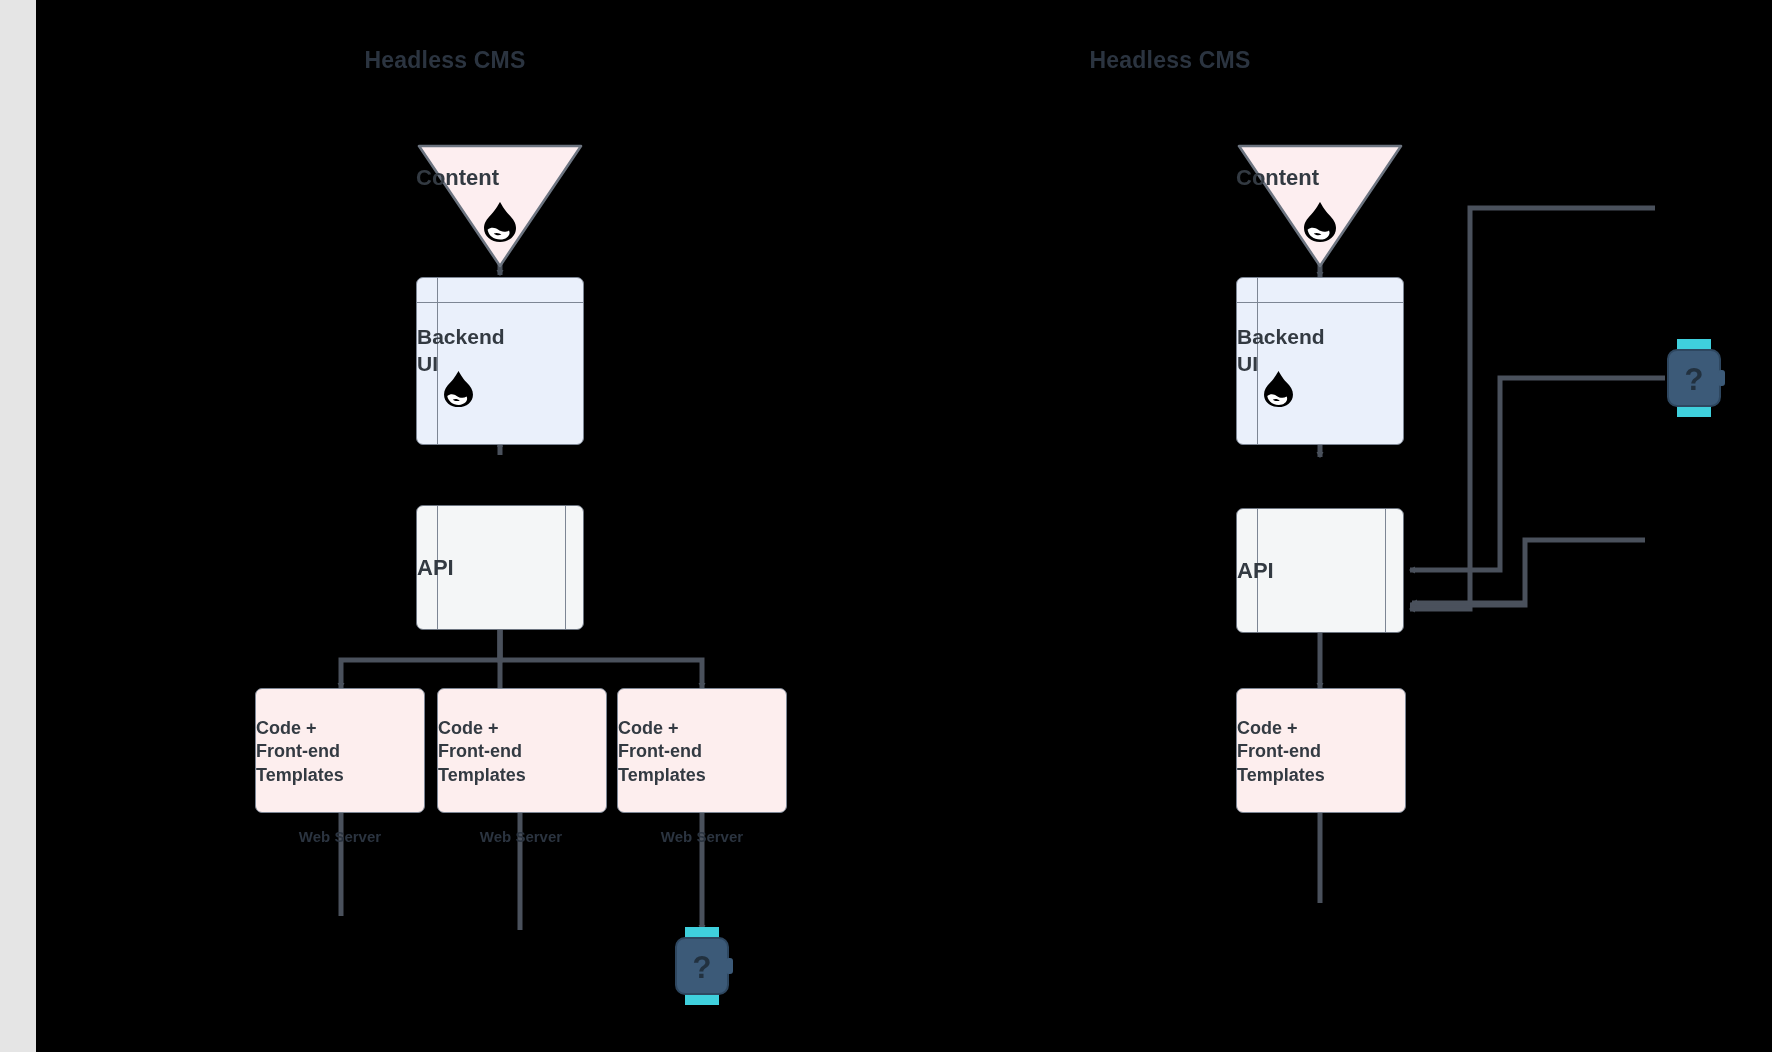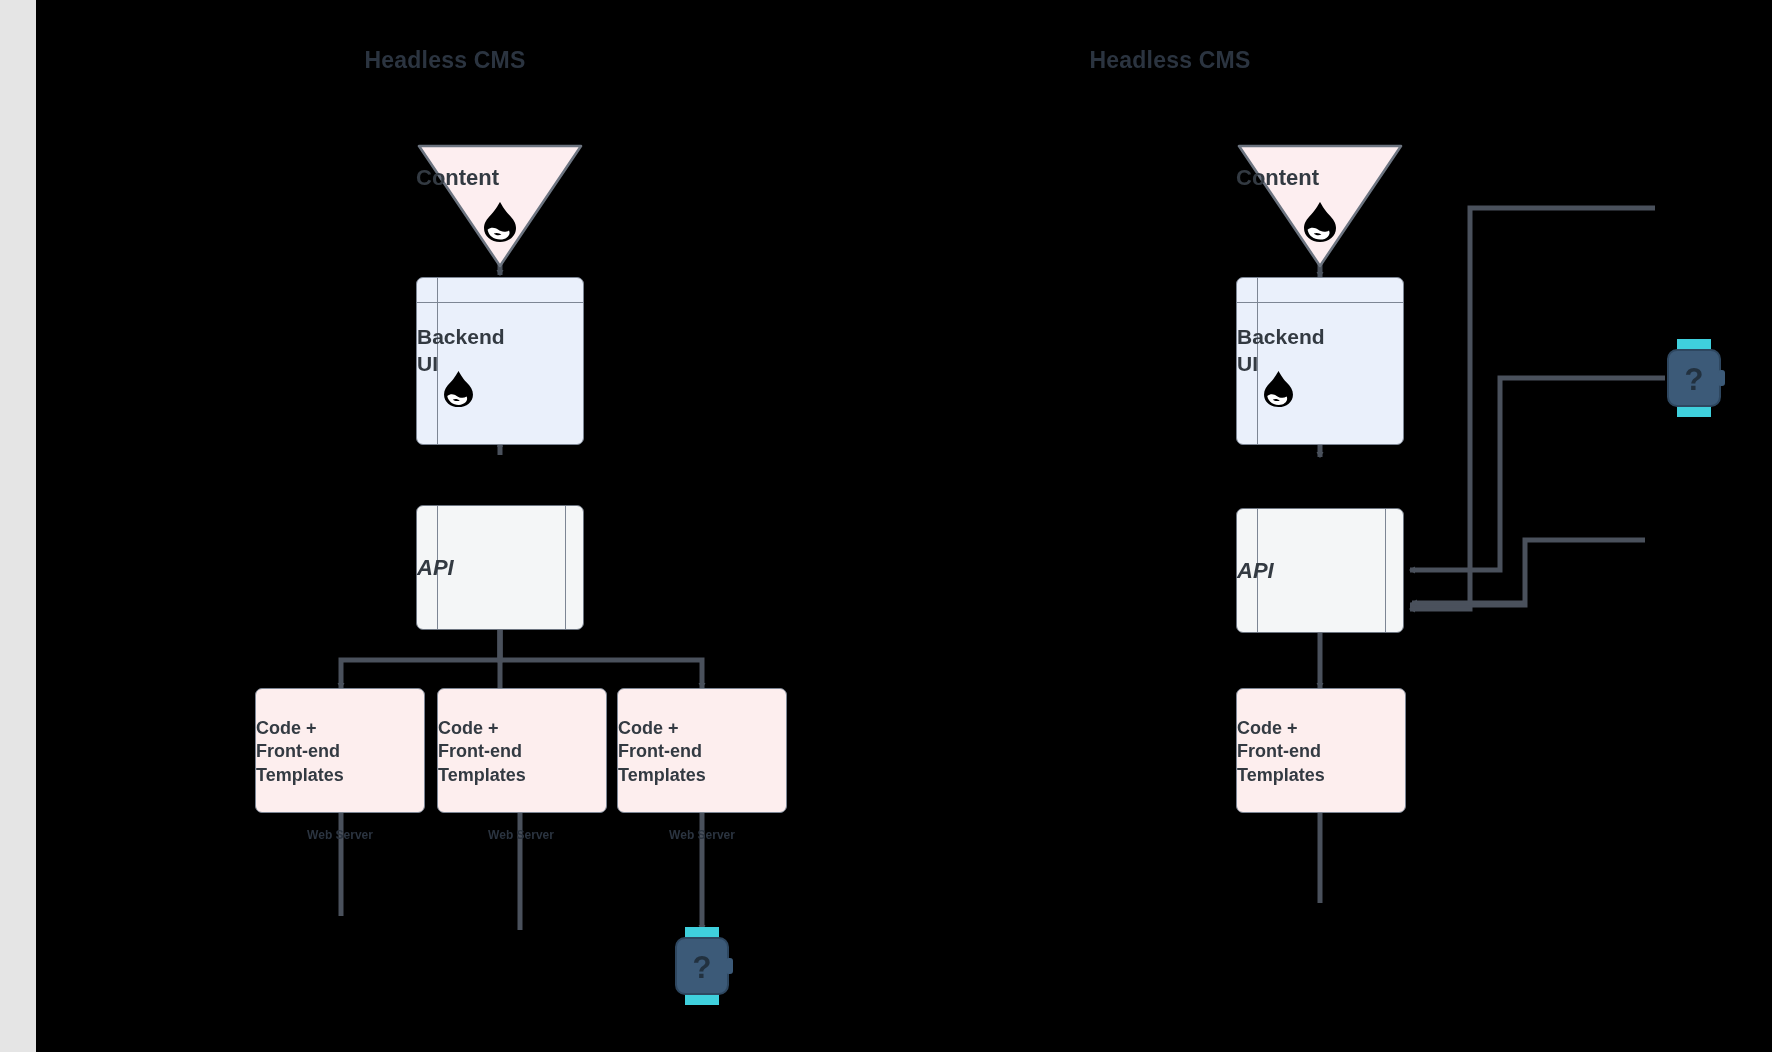--- a/index.html
+++ b/index.html
@@ -73,21 +73,20 @@
     border-radius: 7px;
     box-sizing: border-box;
   }
   .box.backend {
     background: #eaf0fb;
     border-color: #7d8694;
   }
   .box.api {
     background: #f4f6f7;
     border-color: #6c7480;
-    font-style: italic;
   }
   .box.code {
     background: #fdeeee;
     border-color: #7d8694;
     text-decoration: underline;
   }
   .box .divline-h {
     position: absolute;
     left: 0; right: 0;
     height: 0;
@@ -104,21 +103,21 @@
     left: 0; width: 100%;
     text-align: left;
     font-weight: bold;
     color: #333a42;
     white-space: pre-line;
     line-height: 1.3;
   }
 
   .edge-label {
     position: absolute;
-    font-size: 12px;
+    font-size: 15px;
     font-weight: bold;
     color: #2b3440;
     text-align: center;
     white-space: nowrap;
   }
 
   .watch { position: absolute; }
 </style>
 </head>
 <body>

